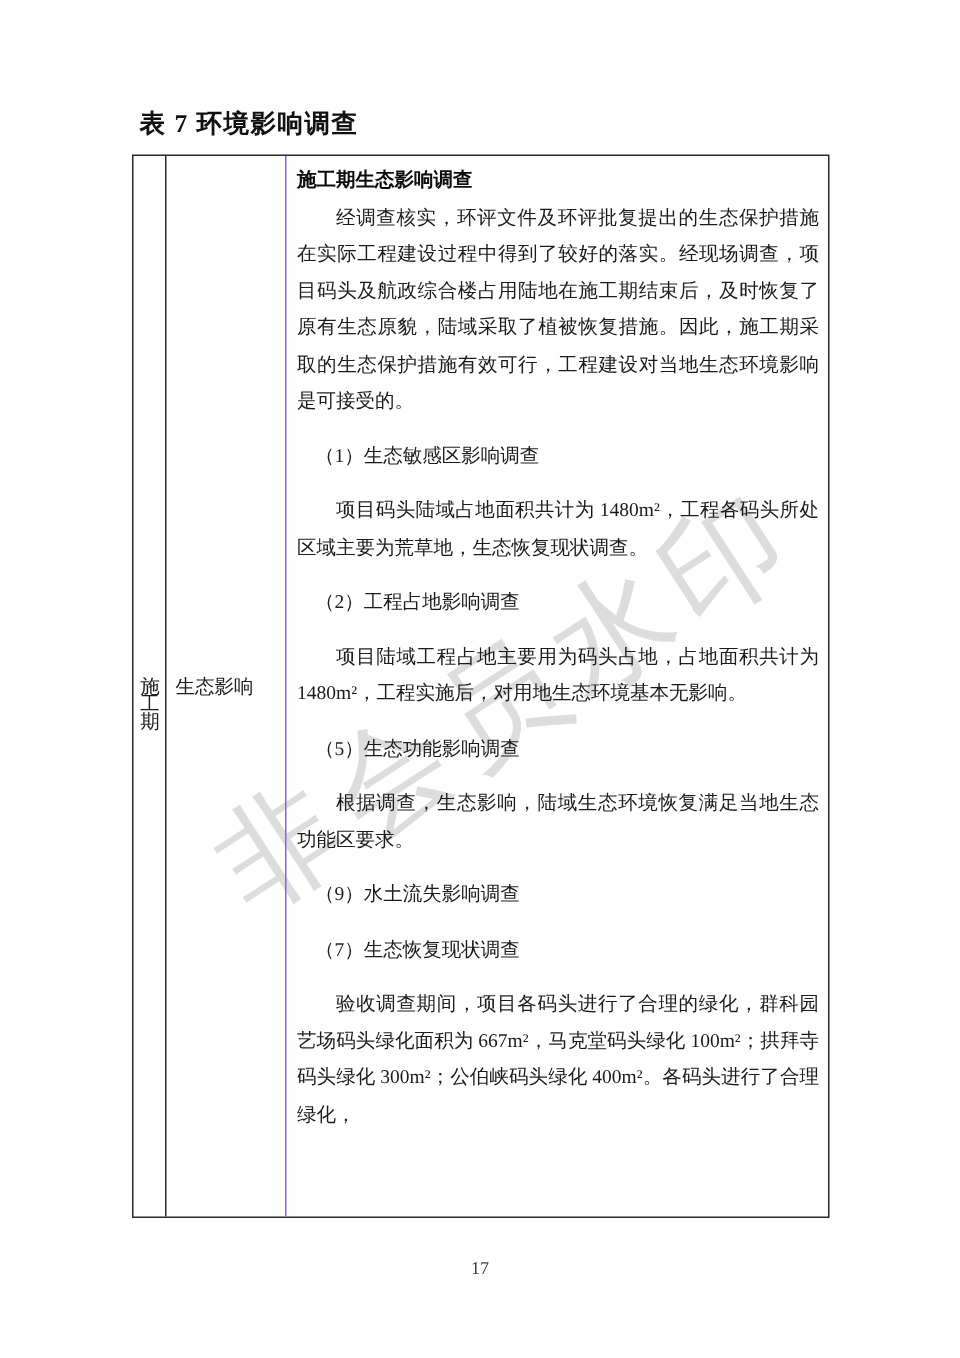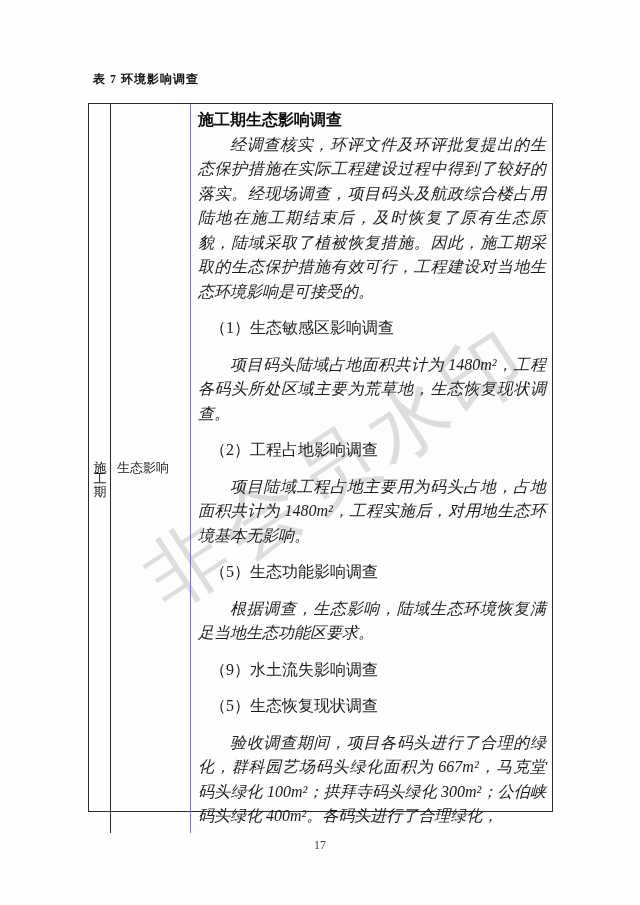--- a/index.html
+++ b/index.html
@@ -27,21 +27,21 @@
     color: #c3c3c3;
     opacity: 0.55;
     z-index: 0;
     user-select: none;
   }
   .doc-title {
     position: absolute;
     left: 93px;
     top: 71px;
     margin: 0;
-    font-size: 12px;
+    font-size: 17px;
     font-weight: bold;
     color: #111111;
     z-index: 1;
     letter-spacing: 1px;
   }
   .doc-table {
     position: absolute;
     left: 88px;
     top: 103px;
     width: 465px;
@@ -71,34 +71,33 @@
   }
   .col-category {
     border-right: 1px solid #8b5cf6;
     display: flex;
     align-items: center;
     padding-left: 6px;
     font-size: 13px;
   }
   .col-content {
     padding: 4px 6px 4px 7px;
-    font-size: 16px;
+    font-size: 13px;
     line-height: 24.5px;
     text-align: justify;
   }
   .content-heading {
     margin: 0;
     font-weight: bold;
     text-align: left;
     color: #0d0d0d;
   }
   .para {
     margin: 0;
     text-indent: 2em;
-    font-style: italic;
   }
   .subhead {
     margin: 12px;
     text-indent: 0;
   }
   .page-number {
     position: absolute;
     left: 0;
     right: 0;
     top: 838px;
@@ -130,21 +129,21 @@
     <div class="cell col-content">
       <p class="content-heading">施工期生态影响调查</p>
       <p class="para">经调查核实，环评文件及环评批复提出的生态保护措施在实际工程建设过程中得到了较好的落实。经现场调查，项目码头及航政综合楼占用陆地在施工期结束后，及时恢复了原有生态原貌，陆域采取了植被恢复措施。因此，施工期采取的生态保护措施有效可行，工程建设对当地生态环境影响是可接受的。</p>
       <p class="subhead">（1）生态敏感区影响调查</p>
       <p class="para">项目码头陆域占地面积共计为 1480m²，工程各码头所处区域主要为荒草地，生态恢复现状调查。</p>
       <p class="subhead">（2）工程占地影响调查</p>
       <p class="para">项目陆域工程占地主要用为码头占地，占地面积共计为 1480m²，工程实施后，对用地生态环境基本无影响。</p>
       <p class="subhead">（5）生态功能影响调查</p>
       <p class="para">根据调查，生态影响，陆域生态环境恢复满足当地生态功能区要求。</p>
       <p class="subhead">（9）水土流失影响调查</p>
-      <p class="subhead">（5）生态恢复现状调查</p>
+      <p class="subhead">（7）生态恢复现状调查</p>
       <p class="para">验收调查期间，项目各码头进行了合理的绿化，群科园艺场码头绿化面积为 667m²，马克堂码头绿化 100m²；拱拜寺码头绿化 300m²；公伯峡码头绿化 400m²。各码头进行了合理绿化，</p>
     </div>
 
   </div>
 
   <div class="page-number">17</div>
 
 </div>
 
 </body></html>

